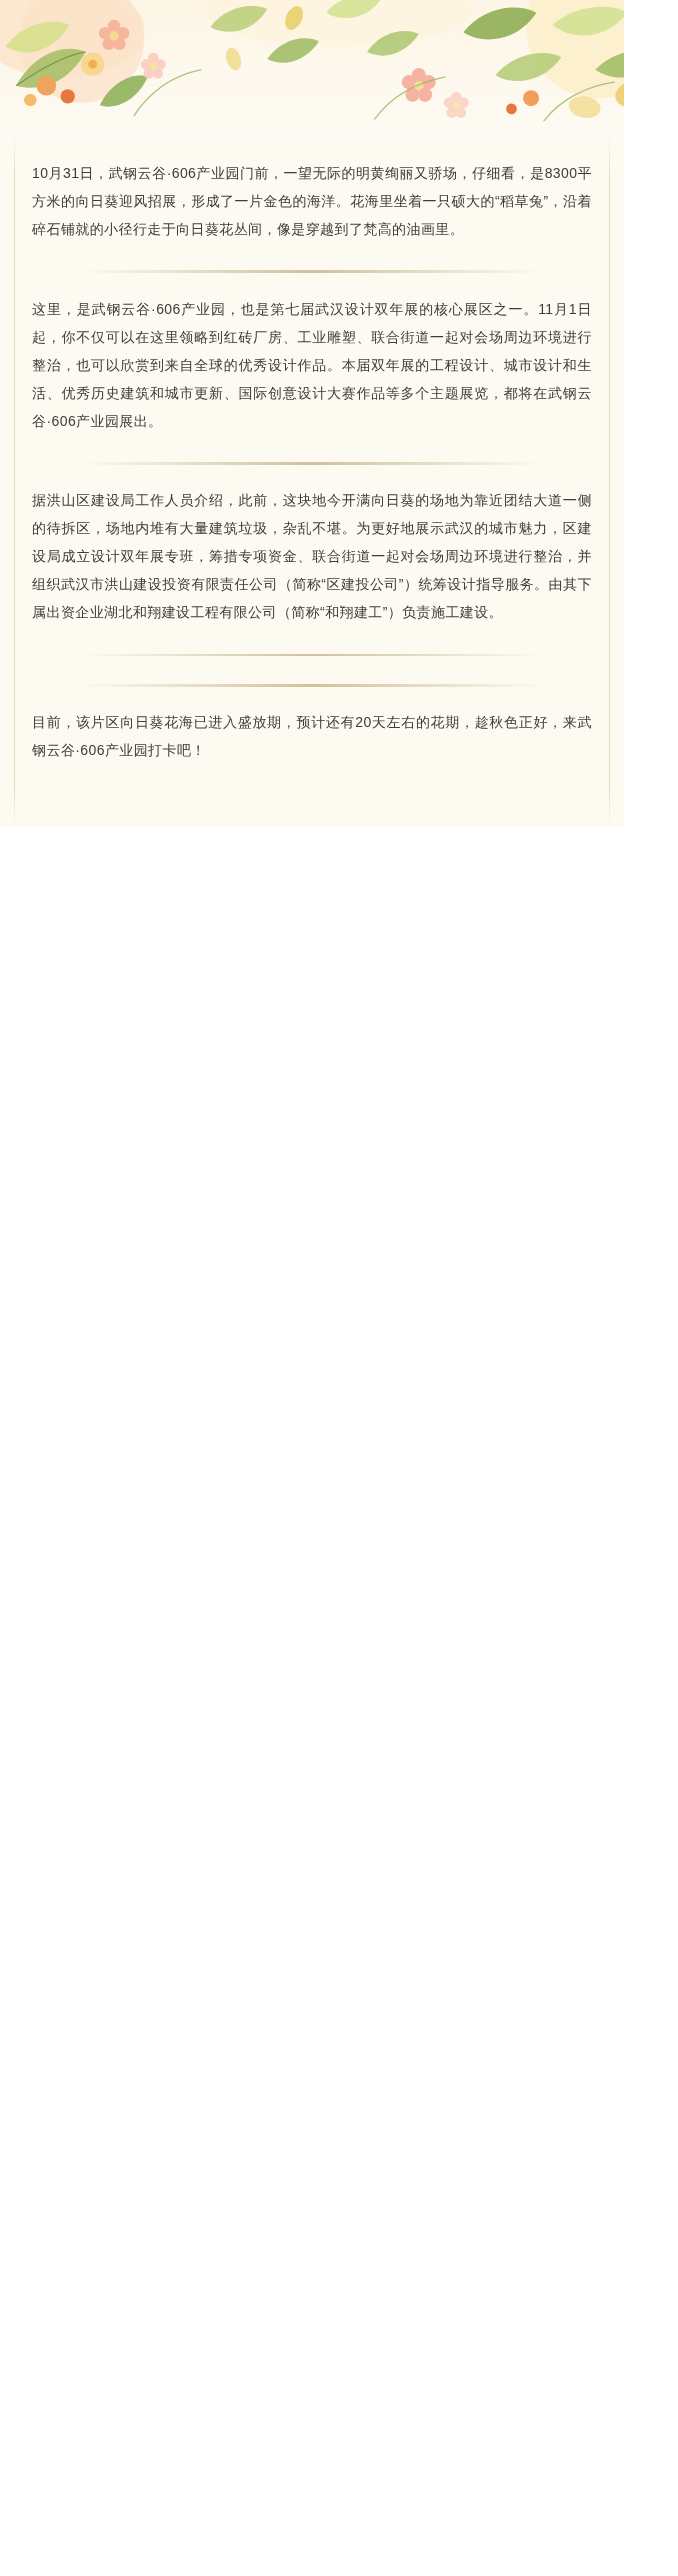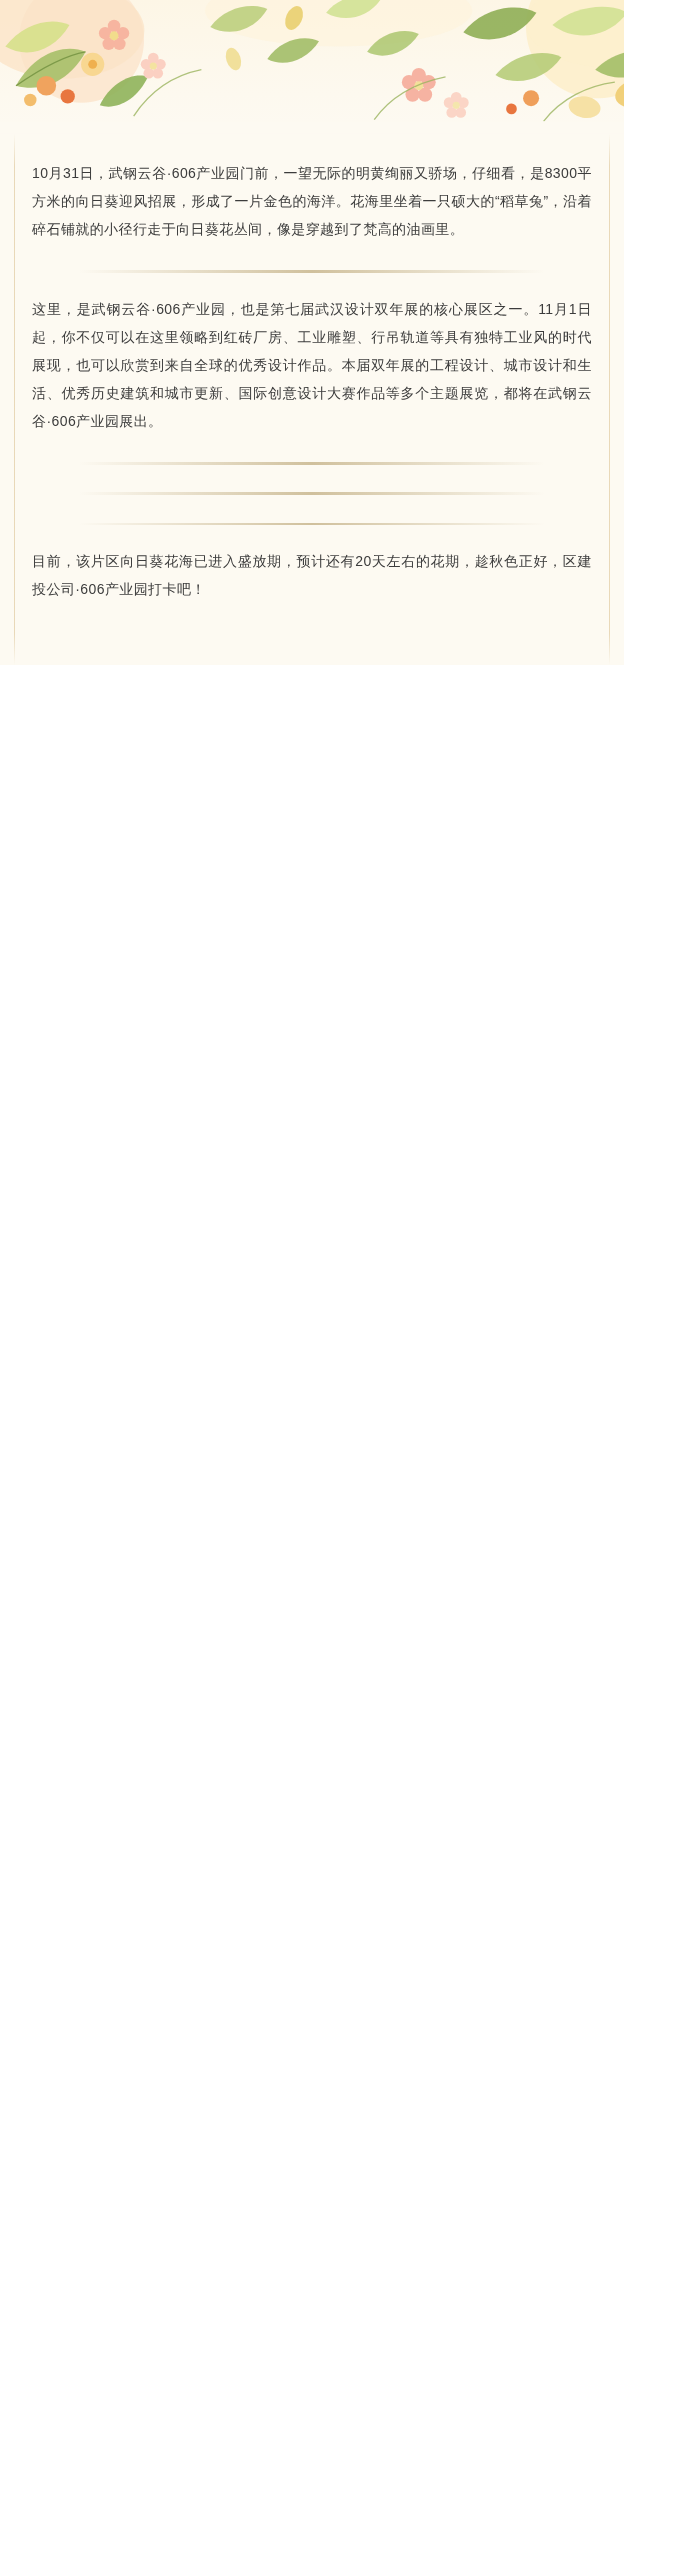--- a/index.html
+++ b/index.html
@@ -250,35 +250,36 @@
         <div class="far"></div>
 
         <div class="field"></div>
         <div class="ear l"></div>
         <div class="ear r"></div>
 
       </div>
       <div class="underline"></div>
     </figure>
 
-    <p class="para">这里，是武钢云谷·606产业园，也是第七届武汉设计双年展的核心展区之一。11月1日起，你不仅可以在这里领略到红砖厂房、工业雕塑、行吊轨道等具有独特工业风的时代展现，也可以欣赏到来自全球的优秀设计作品。本届双年展的工程设计、城市设计和生活、优秀历史建筑和城市更新、国际创意设计大赛作品等多个主题展览，都将在武钢云谷·606产业园展出。</p>
+    <p class="para">这里，是武钢云谷·606产业园，也是第七届武汉设计双年展的核心展区之一。11月1日起，你不仅可以在这里领略到红砖厂房、工业雕塑、联合街道一起对会场周边环境进行整治，也可以欣赏到来自全球的优秀设计作品。本届双年展的工程设计、城市设计和生活、优秀历史建筑和城市更新、国际创意设计大赛作品等多个主题展览，都将在武钢云谷·606产业园展出。</p>
 
     <figure class="photo ph2">
       <div class="frame">
         <div class="skyline"></div>
 
         <div class="mid"></div>
 
         <div class="road"></div>
         <div class="lawn"></div>
 
       </div>
       <div class="underline"></div>
     </figure>
 
+    <p class="para">据洪山区建设局工作人员介绍，此前，这块地今开满向日葵的场地为靠近团结大道一侧的待拆区，场地内堆有大量建筑垃圾，杂乱不堪。为更好地展示武汉的城市魅力，区建设局成立设计双年展专班，筹措专项资金、联合街道一起对会场周边环境进行整治，并组织武汉市洪山建设投资有限责任公司（简称“区建投公司”）统筹设计指导服务。由其下属出资企业湖北和翔建设工程有限公司（简称“和翔建工”）负责施工建设。</p>
 
     <figure class="photo ph3">
       <div class="frame">
         <div class="bg"></div>
         <div class="stem" style="left:12%;top:34%;height:66%;"></div>
         <div class="stem" style="left:30%;top:26%;height:74%;"></div>
         <div class="stem" style="left:47%;top:30%;height:70%;"></div>
         <div class="stem" style="left:66%;top:24%;height:76%;"></div>
         <div class="stem" style="left:84%;top:36%;height:64%;"></div>
 
@@ -291,18 +292,18 @@
     <figure class="photo ph4">
       <div class="frame">
         <div class="bg"></div>
 
         <div class="stem" style="left:49%;top:62%;height:38%;width:5.3px;"></div>
 
       </div>
       <div class="underline"></div>
     </figure>
 
-    <p class="para">目前，该片区向日葵花海已进入盛放期，预计还有20天左右的花期，趁秋色正好，区建投公司·606产业园打卡吧！</p>
+    <p class="para">目前，该片区向日葵花海已进入盛放期，预计还有20天左右的花期，趁秋色正好，来武钢云谷·606产业园打卡吧！</p>
 
     <div class="footer-space"></div>
   </div>
 </div>
 
 
 </body></html>

